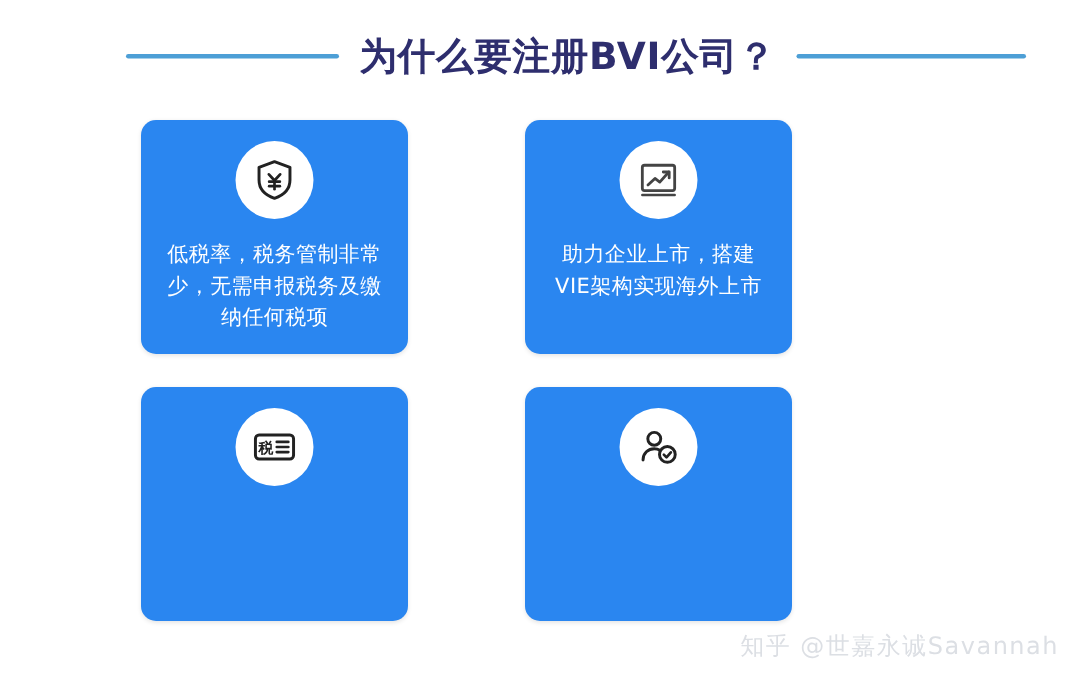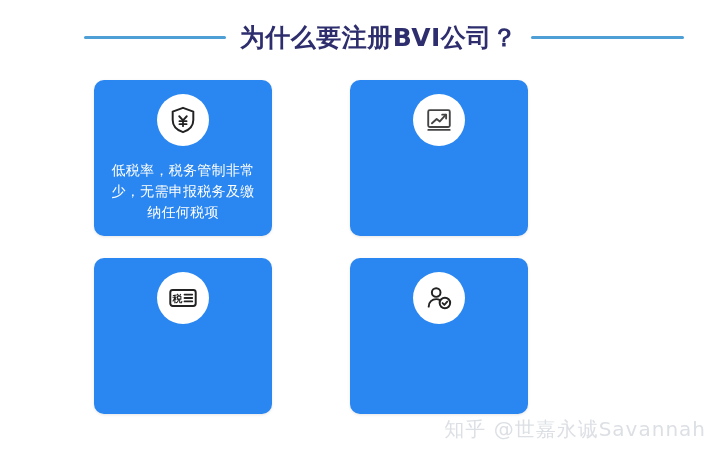--- a/index.html
+++ b/index.html
@@ -90,21 +90,21 @@
     letter-spacing: 0.3px;
     font-weight: normal;
   }
 
   
   .watermark {
     position: absolute;
     right: 14px;
     bottom: 16px;
     color: #dcdfe4;
-    font-size: 20px;
+    font-size: 16px;
     letter-spacing: 1px;
     white-space: nowrap;
     line-height: 1;
   }
 </style>
 </head>
 <body>
 
 <div class="header">
   <div class="rule rule-left"></div>
@@ -132,20 +132,22 @@
 
   <div class="card">
     <span class="icon-circle">
       <svg width="30" height="30" viewBox="0 0 32 32" fill="none" stroke="#444" stroke-width="2" stroke-linecap="round" stroke-linejoin="round">
         <rect x="4.5" y="5.5" width="23" height="18" rx="1.6"></rect>
         <path d="M8.5 19.5 l5 -4.6 3.4 2.6 6.4 -7.2"></path>
         <path d="M19.4 10.3 h4.2 v4.2"></path>
         <path d="M4.5 26.6 h23" stroke-width="1.8"></path>
       </svg>
     </span>
+    <div class="card-text">助力企业上市，搭建
+VIE架构实现海外上市</div>
   </div>
 
   <div class="card">
     <span class="icon-circle">
       <svg width="32" height="32" viewBox="0 0 34 34" fill="none" stroke="#222" stroke-width="2.1" stroke-linecap="round" stroke-linejoin="round">
         <rect x="3.5" y="8.5" width="27" height="17" rx="2.6"></rect>
         <text x="11" y="21.2" font-family="DejaVu Sans, sans-serif" font-size="10.5" font-weight="bold" fill="#222" stroke="none" text-anchor="middle">税</text>
         <path d="M18.6 13.4 h8.2" stroke-width="1.9"></path>
         <path d="M18.6 17.0 h8.2" stroke-width="1.9"></path>
         <path d="M18.6 20.6 h8.2" stroke-width="1.9"></path>

